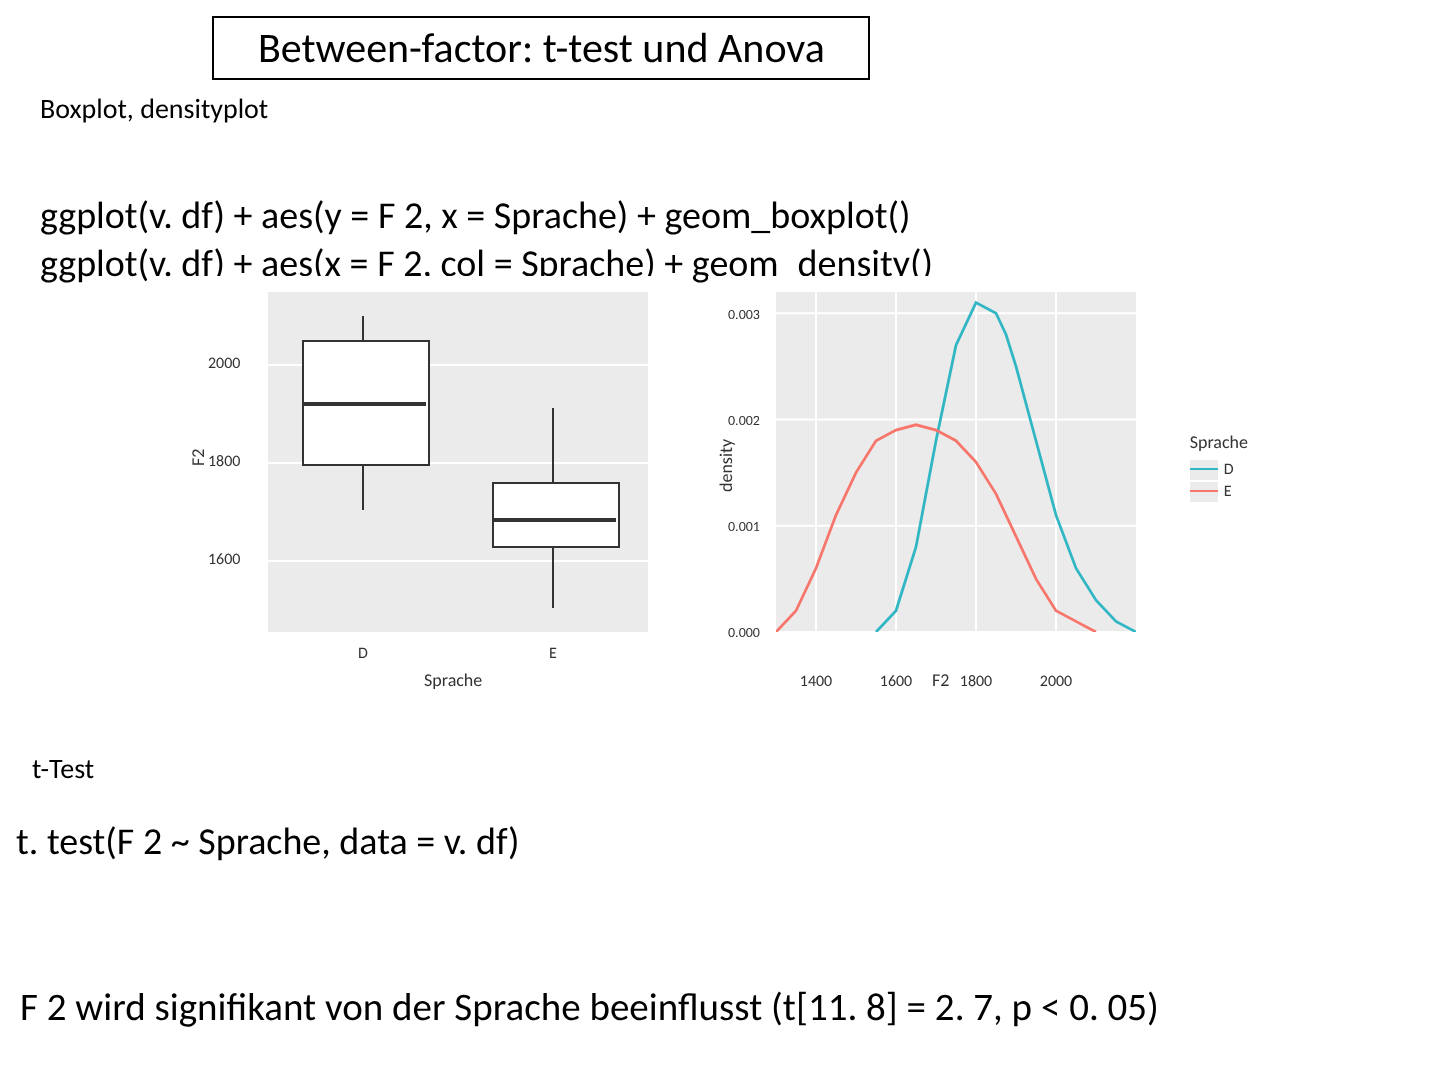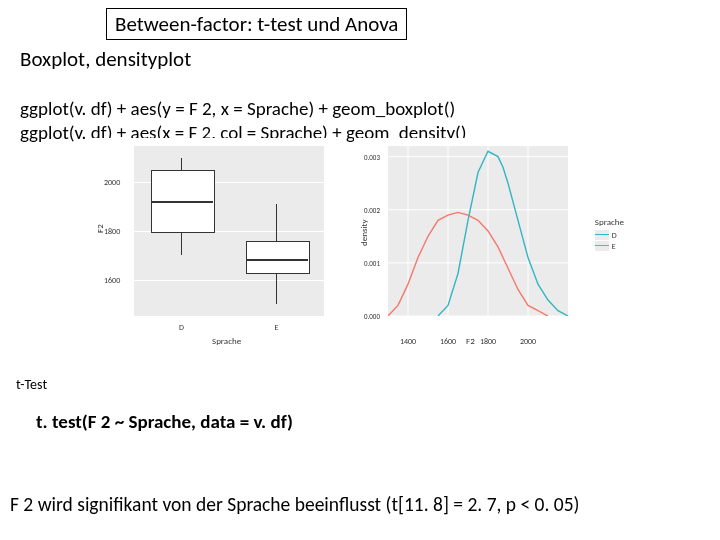--- a/index.html
+++ b/index.html
@@ -15,28 +15,28 @@
     position: relative;
     width: 720px;
     height: 540px;
     box-sizing: border-box;
   }
   .title-box {
     position: absolute;
     top: 8px;
     left: 106px;
     border: 1px solid #000;
-    padding: 2px 8px;
+    padding: 2px 22px;
     font-size: 21px;
   }
   .subtitle {
     position: absolute;
     top: 46px;
     left: 20px;
-    font-size: 21px;
+    font-size: 14px;
   }
   .code-block {
     position: absolute;
     top: 80px;
     left: 20px;
     font-size: 19px;
     line-height: 1.25;
     margin-top: 17px;
   }
   .charts {
@@ -188,23 +188,22 @@
   }
   .ttest-label {
     position: absolute;
     top: 376px;
     left: 16px;
     font-size: 14px;
   }
   .ttest-code {
     position: absolute;
     top: 410px;
-    left: 36px;
+    left: 8px;
     font-size: 19px;
-    font-weight: bold;
   }
   .ttest-output {
     position: absolute;
     top: 442px;
     left: 20px;
     font-family: "Courier New", monospace;
     font-size: 18px;
   }
   .conclusion {
     position: absolute;

